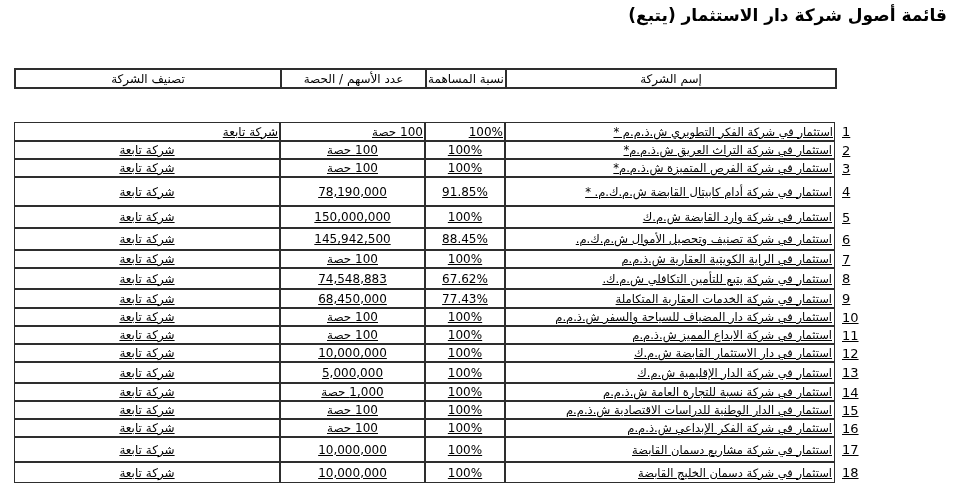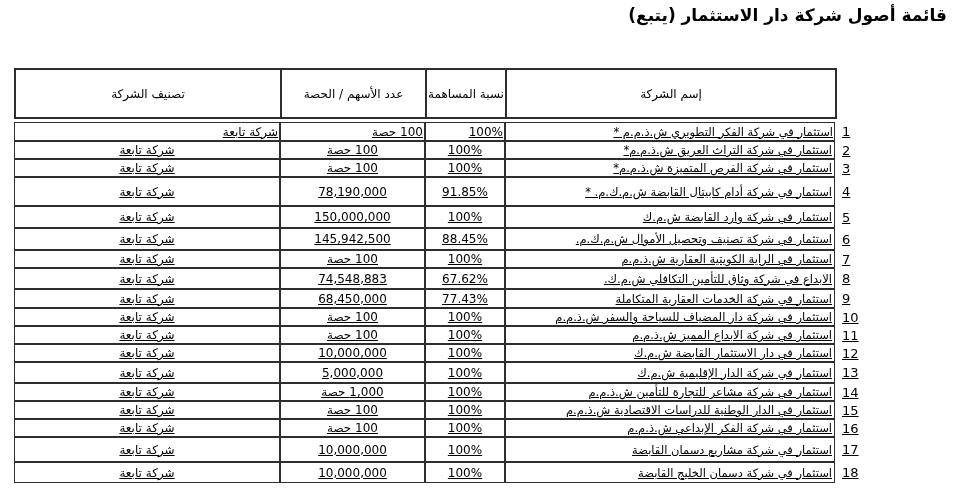--- a/index.html
+++ b/index.html
@@ -17,21 +17,21 @@
     direction:rtl; white-space:nowrap;
   }
 
   table {
     position:absolute; left:14px;
     border-collapse:separate; border-spacing:0;
     table-layout:fixed;
   }
 
   
-  .hdr-table { top:68px; width:823px; height:51px; border:1px solid #2e2e2e; }
+  .hdr-table { top:68px; width:823px; height:21px; border:1px solid #2e2e2e; }
   .hdr-table th {
     border:1px solid #2e2e2e;
     font-weight:normal; font-size:12px;
     text-align:center; vertical-align:middle;
     direction:rtl; white-space:nowrap; overflow:hidden;
   }
 
   
   .data-table { top:122px; width:849px;text-decoration:underline; }
   .data-table td {
@@ -130,21 +130,21 @@
       <td class="class-cell">شركة تابعة</td>
       <td class="shares-cell">100 حصة</td>
       <td class="pct-cell">100%</td>
       <td class="name-cell">استثمار في الراية الكويتية العقارية ش.ذ.م.م</td>
       <td class="num-cell">7</td>
     </tr>
         <tr style="height: 21px;">
       <td class="class-cell">شركة تابعة</td>
       <td class="shares-cell">74,548,883</td>
       <td class="pct-cell">67.62%</td>
-      <td class="name-cell">الابداع في شركة وثاق للتأمين التكافلي ش.م.ك.</td>
+      <td class="name-cell">استثمار في شركة يتبع للتأمين التكافلي ش.م.ك.</td>
       <td class="num-cell">8</td>
     </tr>
         <tr style="height: 19px;">
       <td class="class-cell">شركة تابعة</td>
       <td class="shares-cell">68,450,000</td>
       <td class="pct-cell">77.43%</td>
       <td class="name-cell">استثمار في شركة الخدمات العقارية المتكاملة</td>
       <td class="num-cell">9</td>
     </tr>
         <tr style="height: 18px;">
@@ -172,21 +172,21 @@
       <td class="class-cell">شركة تابعة</td>
       <td class="shares-cell">5,000,000</td>
       <td class="pct-cell">100%</td>
       <td class="name-cell">استثمار في شركة الدار الإقليمية ش.م.ك</td>
       <td class="num-cell">13</td>
     </tr>
         <tr style="height: 18px;">
       <td class="class-cell">شركة تابعة</td>
       <td class="shares-cell">1,000 حصة</td>
       <td class="pct-cell">100%</td>
-      <td class="name-cell">استثمار في شركة مشاعر للتجارة للتأمين ش.ذ.م.م</td>
+      <td class="name-cell">استثمار في شركة نسبة للتجارة العامة ش.ذ.م.م</td>
       <td class="num-cell">14</td>
     </tr>
         <tr style="height: 18px;">
       <td class="class-cell">شركة تابعة</td>
       <td class="shares-cell">100 حصة</td>
       <td class="pct-cell">100%</td>
       <td class="name-cell">استثمار في الدار الوطنية للدراسات الاقتصادية ش.ذ.م.م</td>
       <td class="num-cell">15</td>
     </tr>
         <tr style="height: 18px;">

